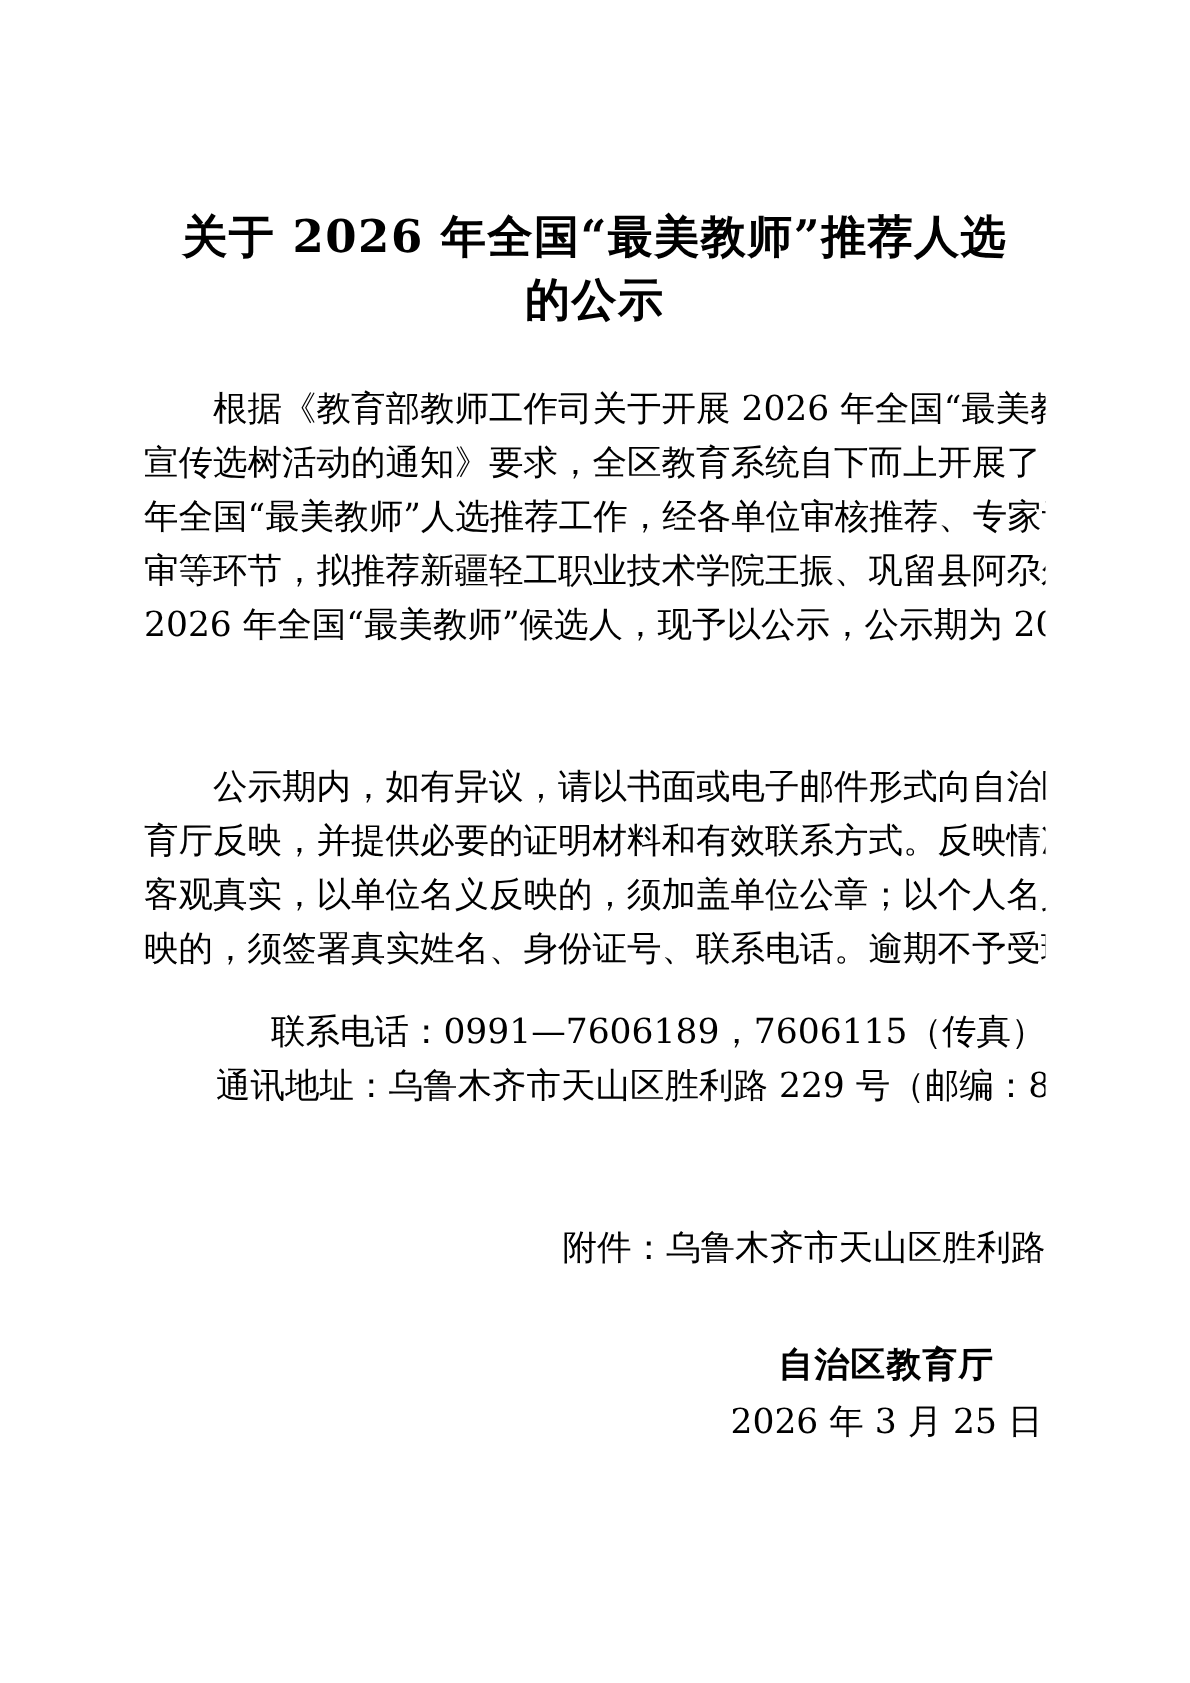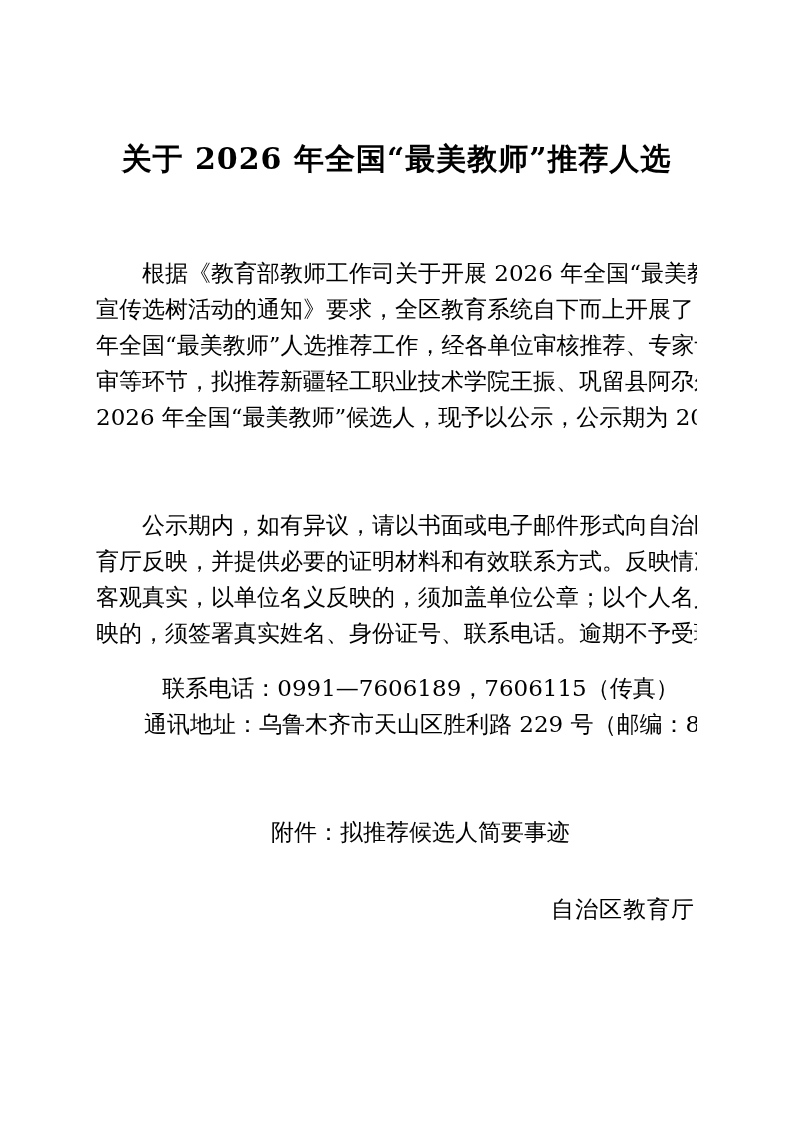--- a/index.html
+++ b/index.html
@@ -51,40 +51,41 @@
   .bline.lastline {
     text-align: left;
     text-align-last: left;
   }
   .plain-line {
     height: 36px;
     max-height: 36px;
     overflow: hidden;
     padding-left: 48px;
     white-space: nowrap;
-    text-align: center;
+    text-align: right;
   }
   .signature-block {
     position: absolute;
     top: 890px;
     right: 98px;
     text-align: center;
     font-size: 23px;
     line-height: 39px;
     white-space: nowrap;
   }
-  .signature-org { letter-spacing: 1px; }
+  .signature-org { letter-spacing: 1px; font-weight: bold; }
 </style>
 </head>
 <body>
 
 <div class="page">
 
   <div class="doc-title">
     <div>关于 2026 年全国“最美教师”推荐人选</div>
+    <div>的公示</div>
   </div>
 
   <div class="body-block para1">
     <div class="bline first">根据《教育部教师工作司关于开展 2026 年全国“最美教师”</div>
     <div class="bline">宣传选树活动的通知》要求，全区教育系统自下而上开展了 2026</div>
     <div class="bline">年全国“最美教师”人选推荐工作，经各单位审核推荐、专家评</div>
     <div class="bline">审等环节，拟推荐新疆轻工职业技术学院王振、巩留县阿尕尔森</div>
     <div class="bline">2026 年全国“最美教师”候选人，现予以公示，公示期为 2026</div>
   </div>
 
@@ -94,20 +95,21 @@
     <div class="bline">客观真实，以单位名义反映的，须加盖单位公章；以个人名义反</div>
     <div class="bline">映的，须签署真实姓名、身份证号、联系电话。逾期不予受理。</div>
   </div>
 
   <div class="body-block contact-block">
     <div class="plain-line">联系电话：0991—7606189，7606115（传真）</div>
     <div class="plain-line">通讯地址：乌鲁木齐市天山区胜利路 229 号（邮编：830049）</div>
   </div>
 
   <div class="body-block attachment-block">
-    <div class="plain-line">附件：拟推荐候选人简要事迹</div>
+    <div class="plain-line">附件：乌鲁木齐市天山区胜利路</div>
   </div>
 
   <div class="signature-block">
     <div class="signature-org">自治区教育厅</div>
+    <div class="signature-date">2026 年 3 月 25 日</div>
   </div>
 
 </div>
 
 </body></html>

